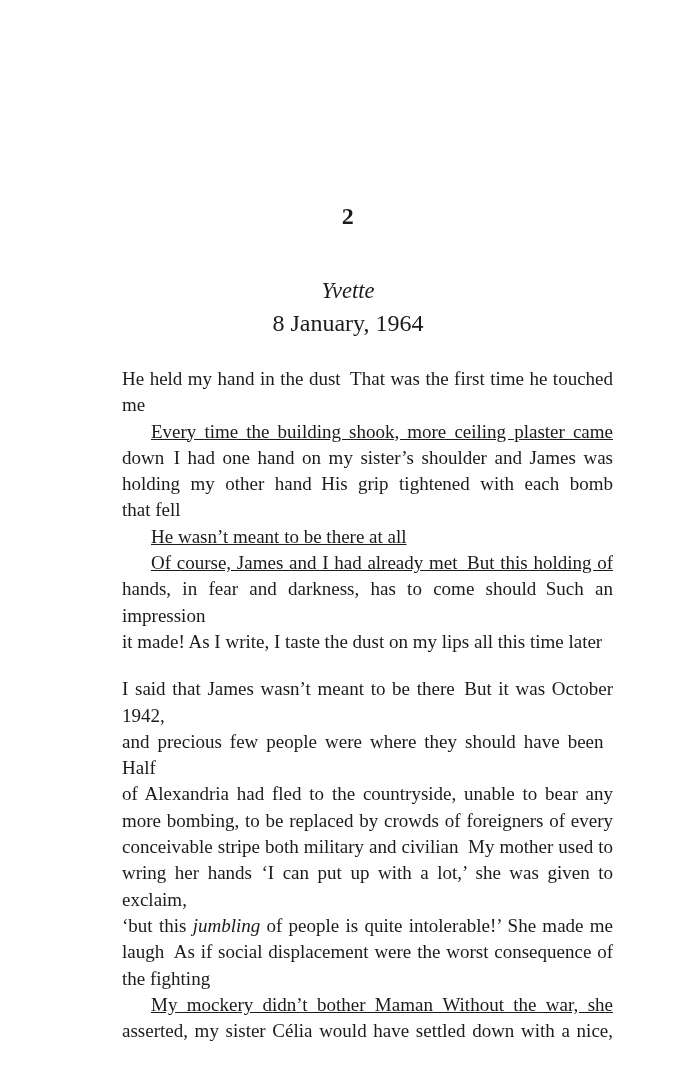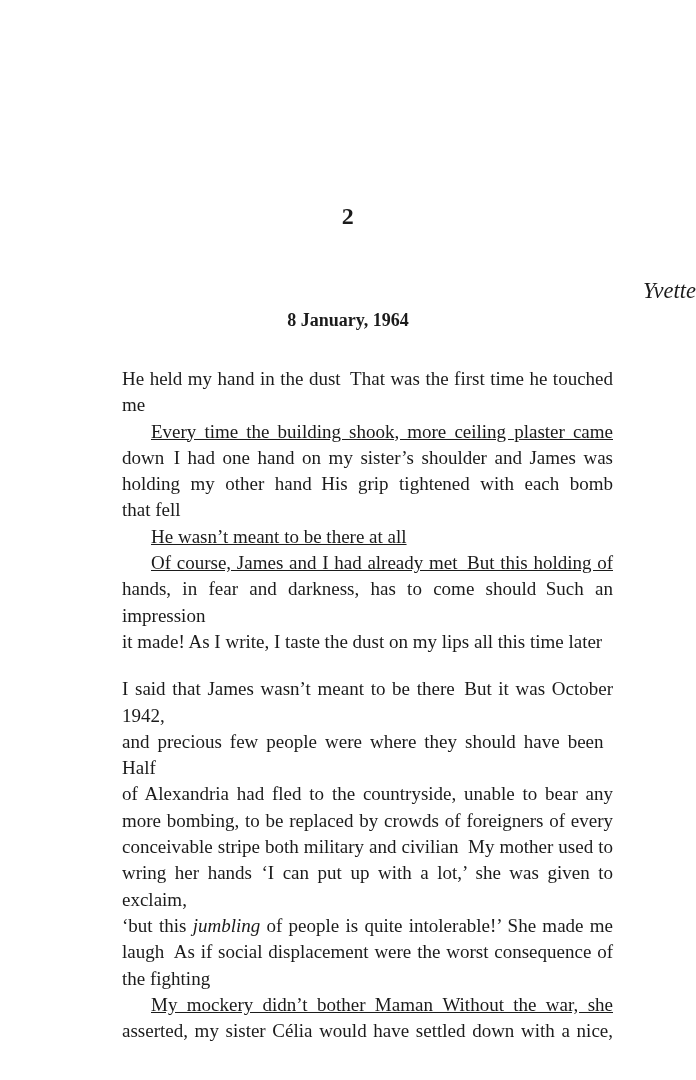--- a/index.html
+++ b/index.html
@@ -24,32 +24,31 @@
     text-align: center;
     font-size: 24px;
     font-weight: bold;
     letter-spacing: 0.5px;
   }
   .chapter-title {
     position: absolute;
     top: 278px;
     left: 0;
     width: 696px;
-    text-align: right;
+    text-align: center;
     font-size: 22.5px;
     font-style: italic;
   }
   .chapter-date {
     position: absolute;
     top: 310px;
     left: 0;
     width: 696px;
     text-align: center;
-    font-size: 18px;
-    font-weight: bold;
+    font-size: 24px;
   }
   .text-block {
     position: absolute;
     top: 366px;
     left: 84px;
     width: 529px;
     font-size: 19px;
     line-height: 26.3px;
   }
   .paragraph { margin: 0; }

